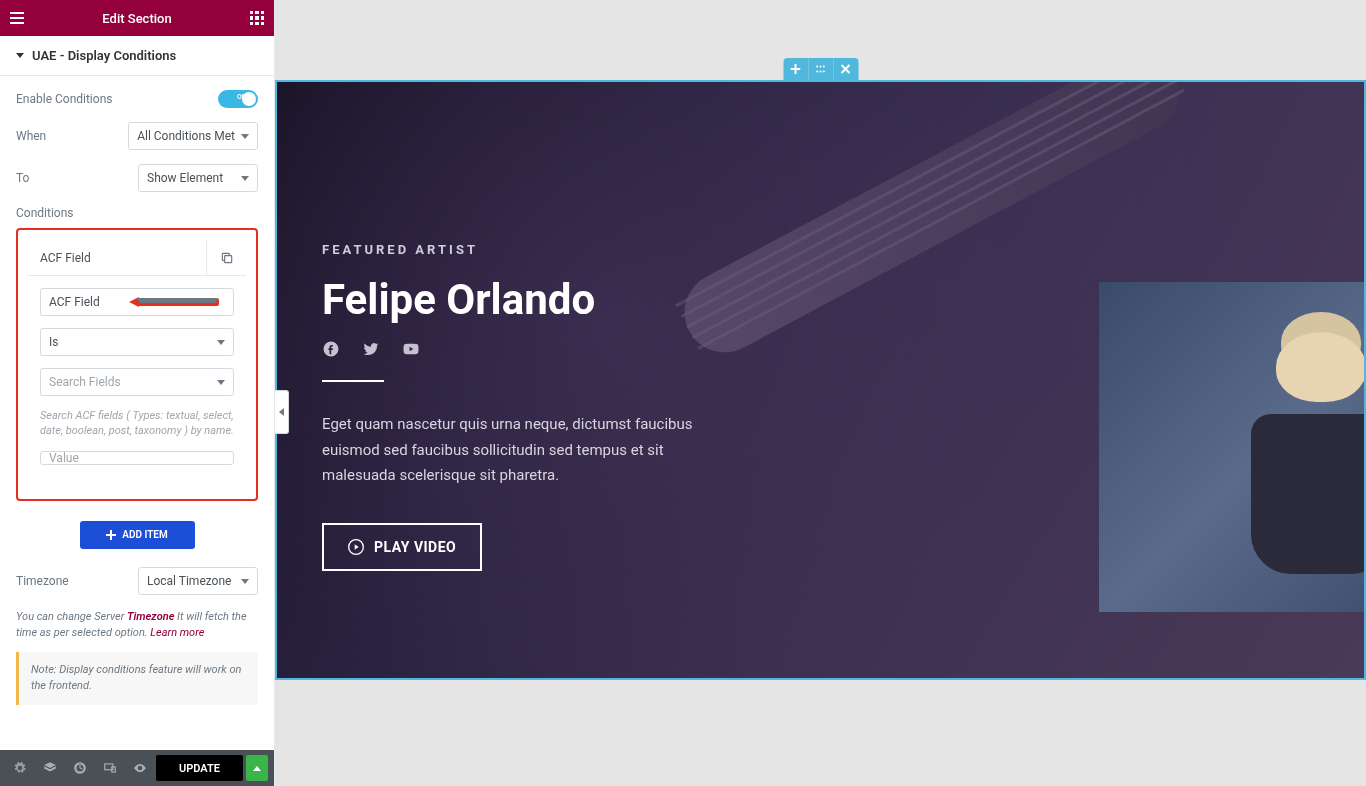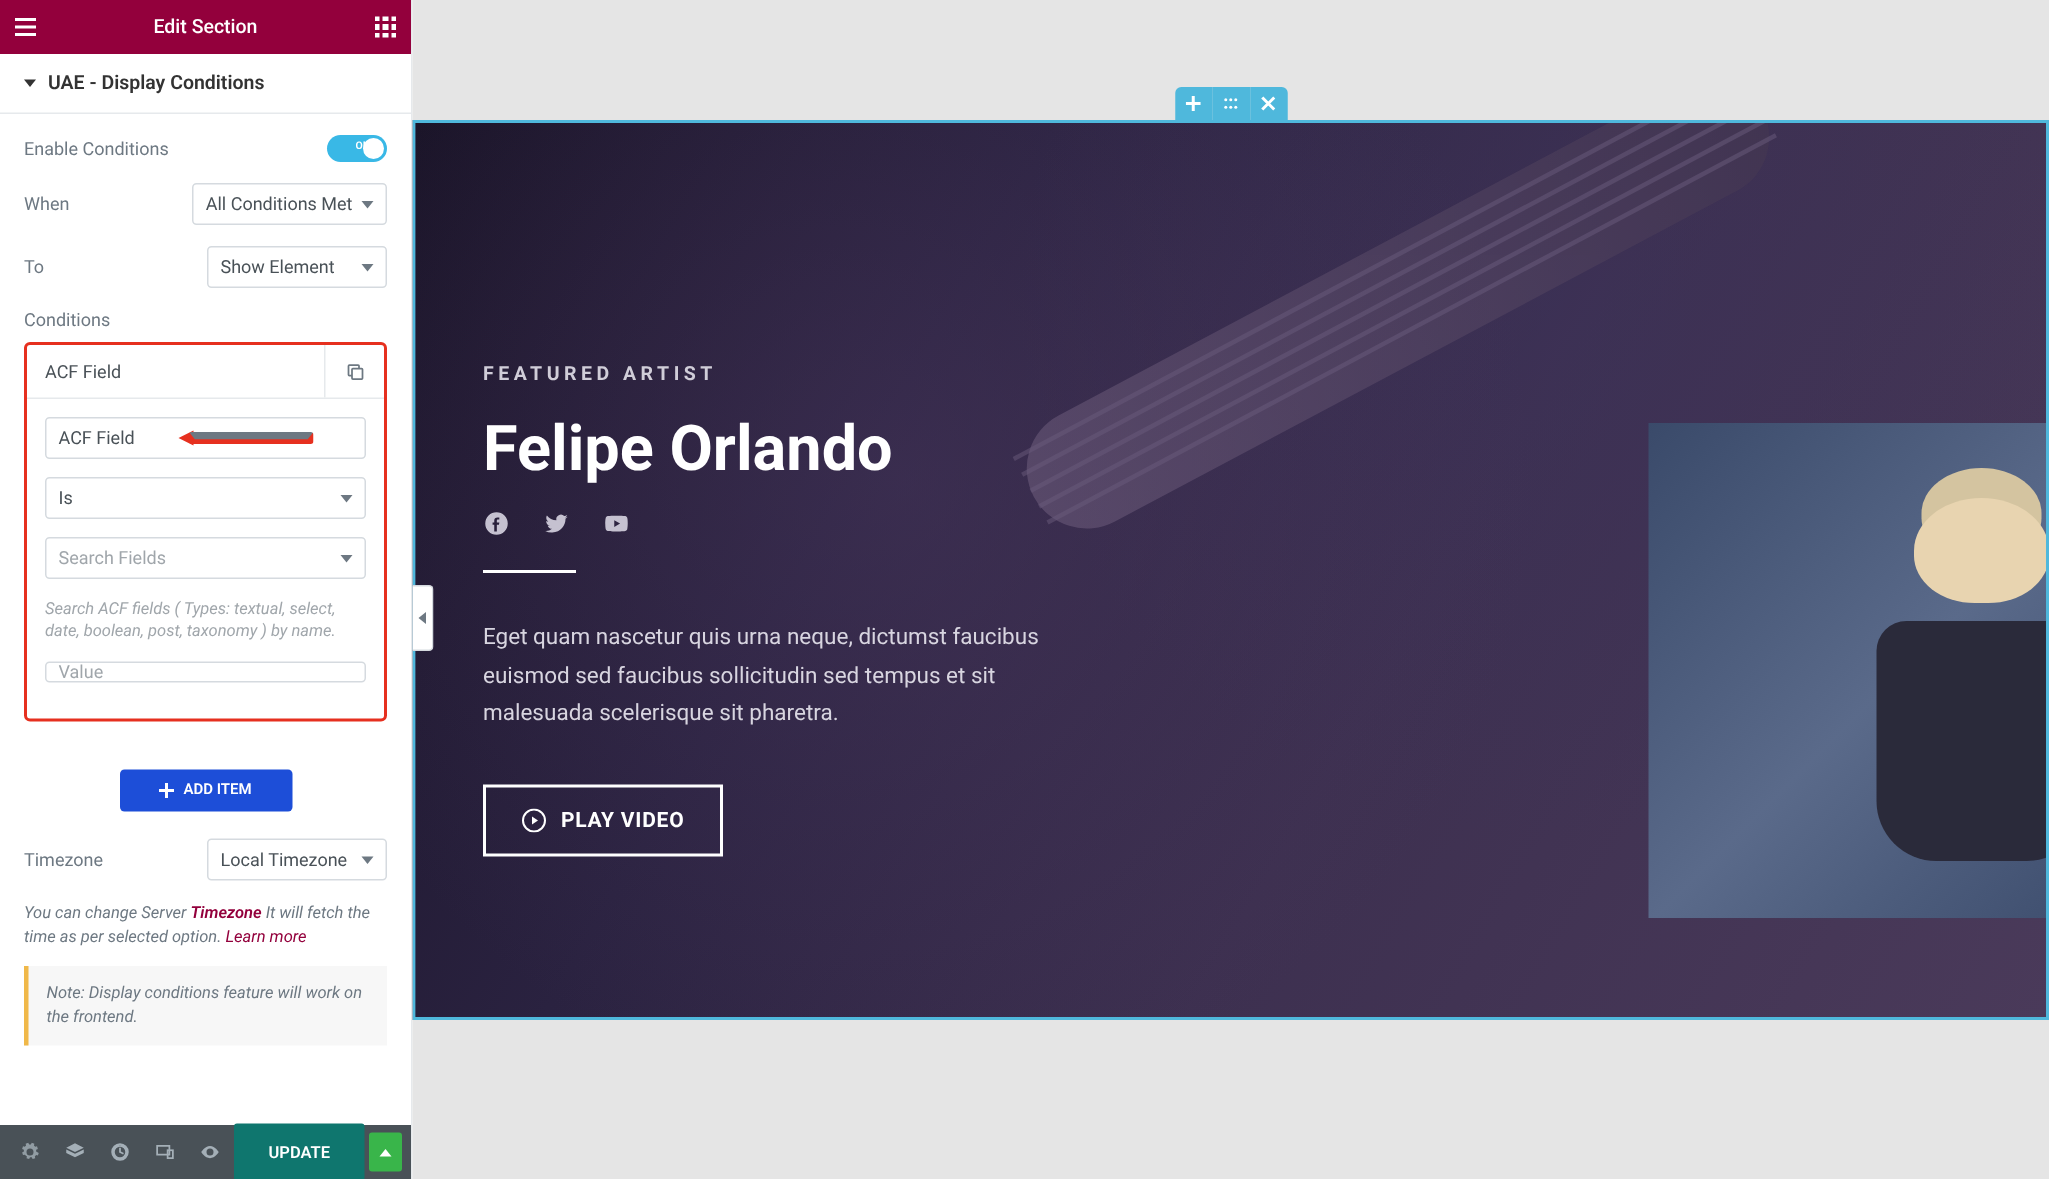--- a/index.html
+++ b/index.html
@@ -24,21 +24,21 @@
 .toggle { width: 40px; height: 18px; background: #39b8e6; border-radius: 9px; position: relative; cursor: pointer; }
 .toggle::after { content: ""; position: absolute; top: 2px; right: 2px; width: 14px; height: 14px; background: #fff; border-radius: 50%; }
 .toggle .on { position: absolute; left: 7px; top: 3px; font-size: 7px; color: #fff; font-weight: 600; padding-left: 12px; }
 
 .select { height: 28px; border: 1px solid #d5dadf; border-radius: 3px; padding: 0 22px 0 8px; font-size: 12px; color: #495157; background: #fff; position: relative; display: flex; align-items: center; cursor: pointer; min-width: 120px; }
 .select::after { content: ""; position: absolute; right: 8px; top: 11px; width: 0; height: 0; border-left: 4px solid transparent; border-right: 4px solid transparent; border-top: 5px solid #6d7882; }
 .select.wide { width: 100%; }
 
 .conditions-label { margin-bottom: 8px; }
 
-.cond-box { border: 2px solid #e6301f; border-radius: 4px; padding: 0; margin-bottom: 32px; }
+.cond-box { border: 2px solid #e6301f; border-radius: 4px; padding: 10px; margin-bottom: 20px; }
 .cond-header { border-bottom: 1px solid #e6e9ec; display: flex; align-items: center; height: 36px; }
 .cond-header .txt { padding: 0 12px; font-size: 12px; color: #495157; flex: 1; }
 .cond-header .copy { border-left: 1px solid #e6e9ec; width: 40px; height: 100%; display: flex; align-items: center; justify-content: center; cursor: pointer; }
 .cond-header .copy svg { width: 14px; height: 14px; }
 .cond-body { padding: 12px; }
 .cond-body .select, .cond-body .input { margin-bottom: 12px; }
 
 .arrow-red { position: relative; }
 .arrow-red::after { content: ""; position: absolute; left: 95px; top: 50%; transform: translateY(-50%); width: 75px; height: 3px; background: #e6301f; border-radius: 2px; }
 .arrow-red::before { content: ""; position: absolute; left: 88px; top: 50%; transform: translateY(-50%); width: 0; height: 0; border-top: 5px solid transparent; border-bottom: 5px solid transparent; border-right: 10px solid #e6301f; }
@@ -51,21 +51,21 @@
 
 .note-text { font-size: 11px; font-style: italic; color: #6d7882; line-height: 1.5; margin-bottom: 10px; }
 .note-text .link { color: #93003c; font-weight: 600; }
 .note-text .link2 { color: #93003c; }
 
 .notice { border-left: 3px solid #f0b849; background: #f7f7f7; padding: 10px 12px; font-size: 11px; font-style: italic; color: #6d7882; line-height: 1.5; }
 
 .sidebar-footer { height: 36px; background: #495157; display: flex; align-items: center; padding: 0 6px; gap: 2px; }
 .ft-icon { width: 28px; height: 28px; display: flex; align-items: center; justify-content: center; color: #a4afb7; cursor: pointer; }
 .ft-icon svg { width: 14px; height: 14px; fill: currentColor; }
-.update-btn { flex: 1; height: 38px; background: #0f766e; color: #fff; font-size: 11px; font-weight: 600; display: flex; align-items: center; justify-content: center; border-radius: 2px; cursor: pointer; }
+.update-btn { flex: 1; height: 26px; background: #000000; color: #fff; font-size: 11px; font-weight: 600; display: flex; align-items: center; justify-content: center; border-radius: 2px; cursor: pointer; }
 .update-caret { width: 22px; height: 26px; background: #39b54a; display: flex; align-items: center; justify-content: center; margin-left: 1px; border-radius: 2px; cursor: pointer; }
 .update-caret::after { content: ""; width: 0; height: 0; border-left: 4px solid transparent; border-right: 4px solid transparent; border-bottom: 5px solid #fff; }
 
 
 .canvas { flex: 1; position: relative; background: #e5e5e5; padding-top: 80px; overflow: hidden; }
 .collapse-tab { position: absolute; left: 0; top: 390px; width: 14px; height: 44px; background: #fff; border: 1px solid #d5dadf; border-left: none; border-radius: 0 3px 3px 0; display: flex; align-items: center; justify-content: center; cursor: pointer; z-index: 5; }
 .collapse-tab::after { content: ""; width: 0; height: 0; border-top: 4px solid transparent; border-bottom: 4px solid transparent; border-right: 5px solid #6d7882; }
 
 .section-tab { position: absolute; top: 58px; left: 50%; transform: translateX(-50%); display: flex; gap: 0; z-index: 10; }
 .stab { width: 25px; height: 22px; background: #4fb8dc; color: #fff; display: flex; align-items: center; justify-content: center; cursor: pointer; }

